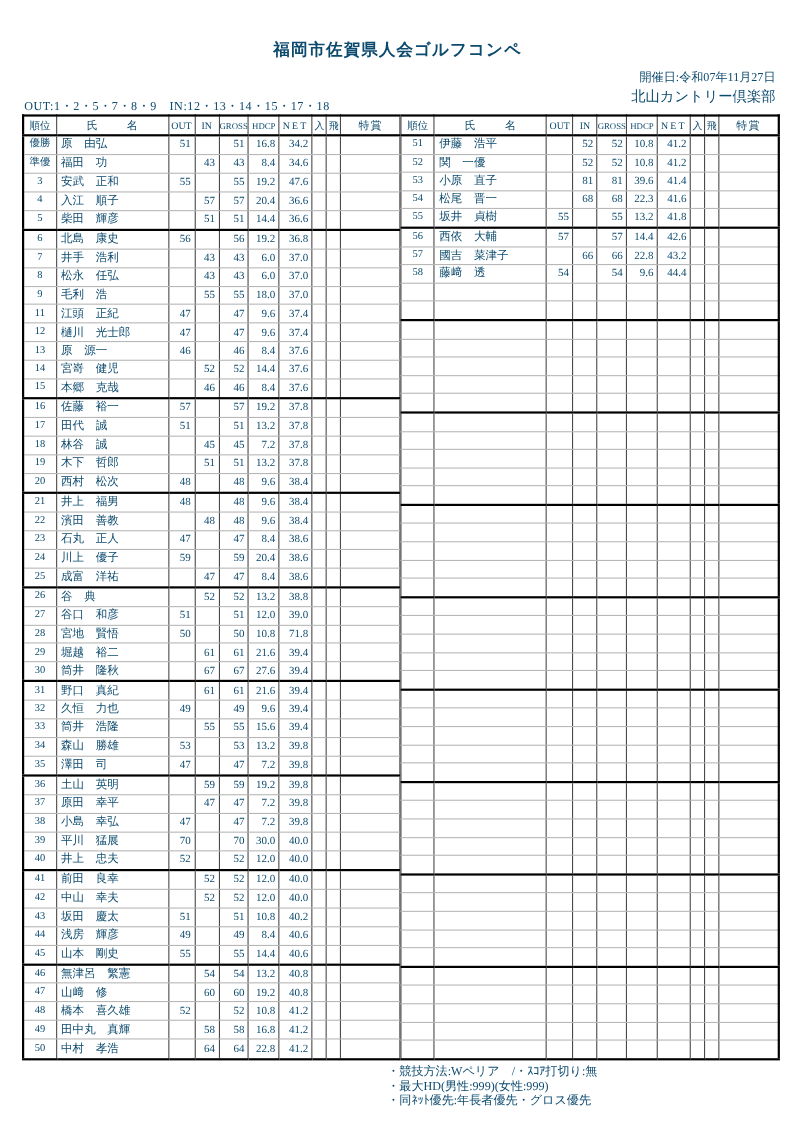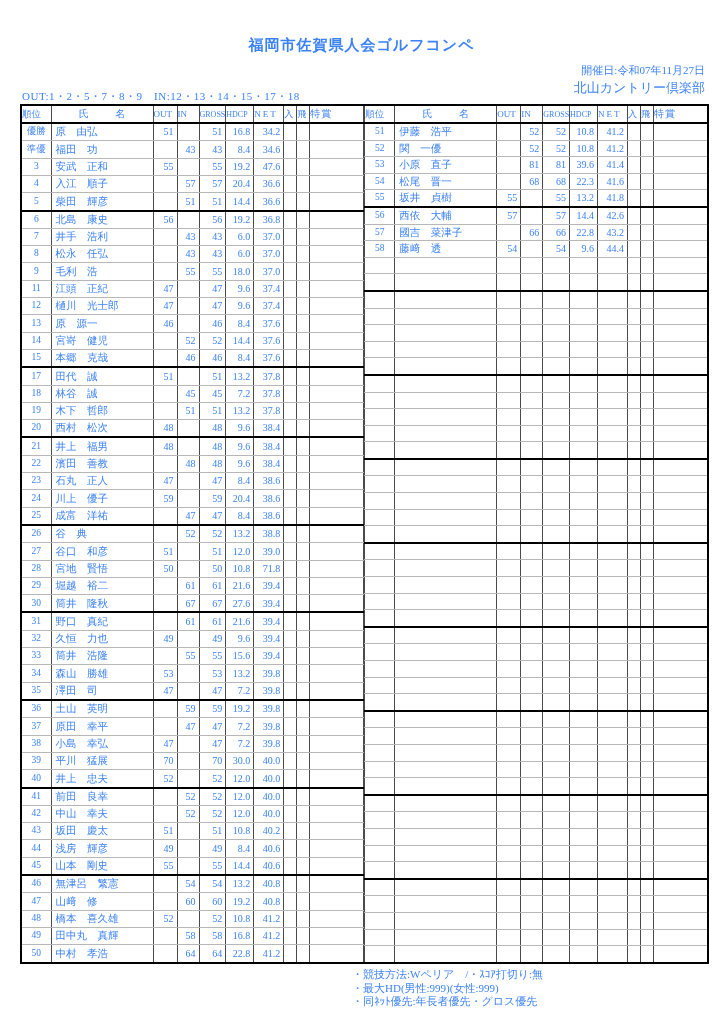--- a/index.html
+++ b/index.html
@@ -1,38 +1,38 @@
 <!DOCTYPE html>
 <html><head>
 <meta charset="utf-8">
 <style>
   html,body{margin:0;padding:0;background:#e9e9e9;}
   .page{
     position:relative;width:723px;height:1024px;background:#ffffff;
-    font-family:"Liberation Serif","DejaVu Serif",serif;color:#3b82f6;
+    font-family:"Liberation Serif","DejaVu Serif",serif;color:#0c4a6e;
     overflow:hidden;margin:0 auto;box-shadow:0 0 4px rgba(0,0,0,.25);
   }
   .title{
     position:absolute;top:36px;left:0;width:100%;text-align:center;
     font-size:15px;font-weight:bold;letter-spacing:1px;
   }
   .date-line{position:absolute;top:63px;right:18px;font-size:11px;}
   .club-line{position:absolute;top:79px;right:18px;font-size:13px;}
   .course-info{position:absolute;top:89px;left:22px;font-size:11px;letter-spacing:.5px;}
   .tables-wrap{position:absolute;top:104px;left:20px;display:flex;}
   table{border-collapse:collapse;table-layout:fixed;border:2px solid #000;}
   table.left-table{border-right-width:1px;}
   table.right-table{border-left-width:1px;}
   th,td{
     border-left:1px solid #4a4a4a;border-right:1px solid #4a4a4a;
     border-top:1px solid #b7b7b7;border-bottom:1px solid #b7b7b7;
     padding:0;overflow:hidden;white-space:nowrap;
   }
   thead th{
-    height:16px;font-weight:normal;font-size:9px;text-align:left;
+    height:16px;font-weight:normal;font-size:9px;text-align:center;
     border-bottom:2px solid #000;vertical-align:middle;
   }
   .th-rank{font-size:9.5px;}
   .th-gross{font-size:8px;margin-left:45px;}
   .th-net{letter-spacing:2px;font-size:9px;margin-top:34px;}
   .th-narrow{font-size:9px;}
   .th-prize{font-size:10px;letter-spacing:1px;}
   .name-head{display:flex;justify-content:space-around;padding:0 14px;font-size:10px;}
   td{height:15.6px;line-height:15.6px;font-size:10px;}
   td.c-rank{text-align:center;font-size:9.5px;}
@@ -247,20 +247,32 @@
             <td class="c-num"></td>
             <td class="c-num">46</td>
             <td class="c-num">46</td>
             <td class="c-num">8.4</td>
             <td class="c-num">37.6</td>
             <td class="c-mid"></td>
             <td class="c-mid"></td>
             <td class="c-mid"></td>
           </tr>
           <tr>
+            <td class="c-rank">16</td>
+            <td class="c-name">佐藤　裕一</td>
+            <td class="c-num">57</td>
+            <td class="c-num"></td>
+            <td class="c-num">57</td>
+            <td class="c-num">19.2</td>
+            <td class="c-num">37.8</td>
+            <td class="c-mid"></td>
+            <td class="c-mid"></td>
+            <td class="c-mid"></td>
+          </tr>
+          <tr>
             <td class="c-rank">17</td>
             <td class="c-name">田代　誠</td>
             <td class="c-num">51</td>
             <td class="c-num"></td>
             <td class="c-num">51</td>
             <td class="c-num">13.2</td>
             <td class="c-num">37.8</td>
             <td class="c-mid"></td>
             <td class="c-mid"></td>
             <td class="c-mid"></td>

